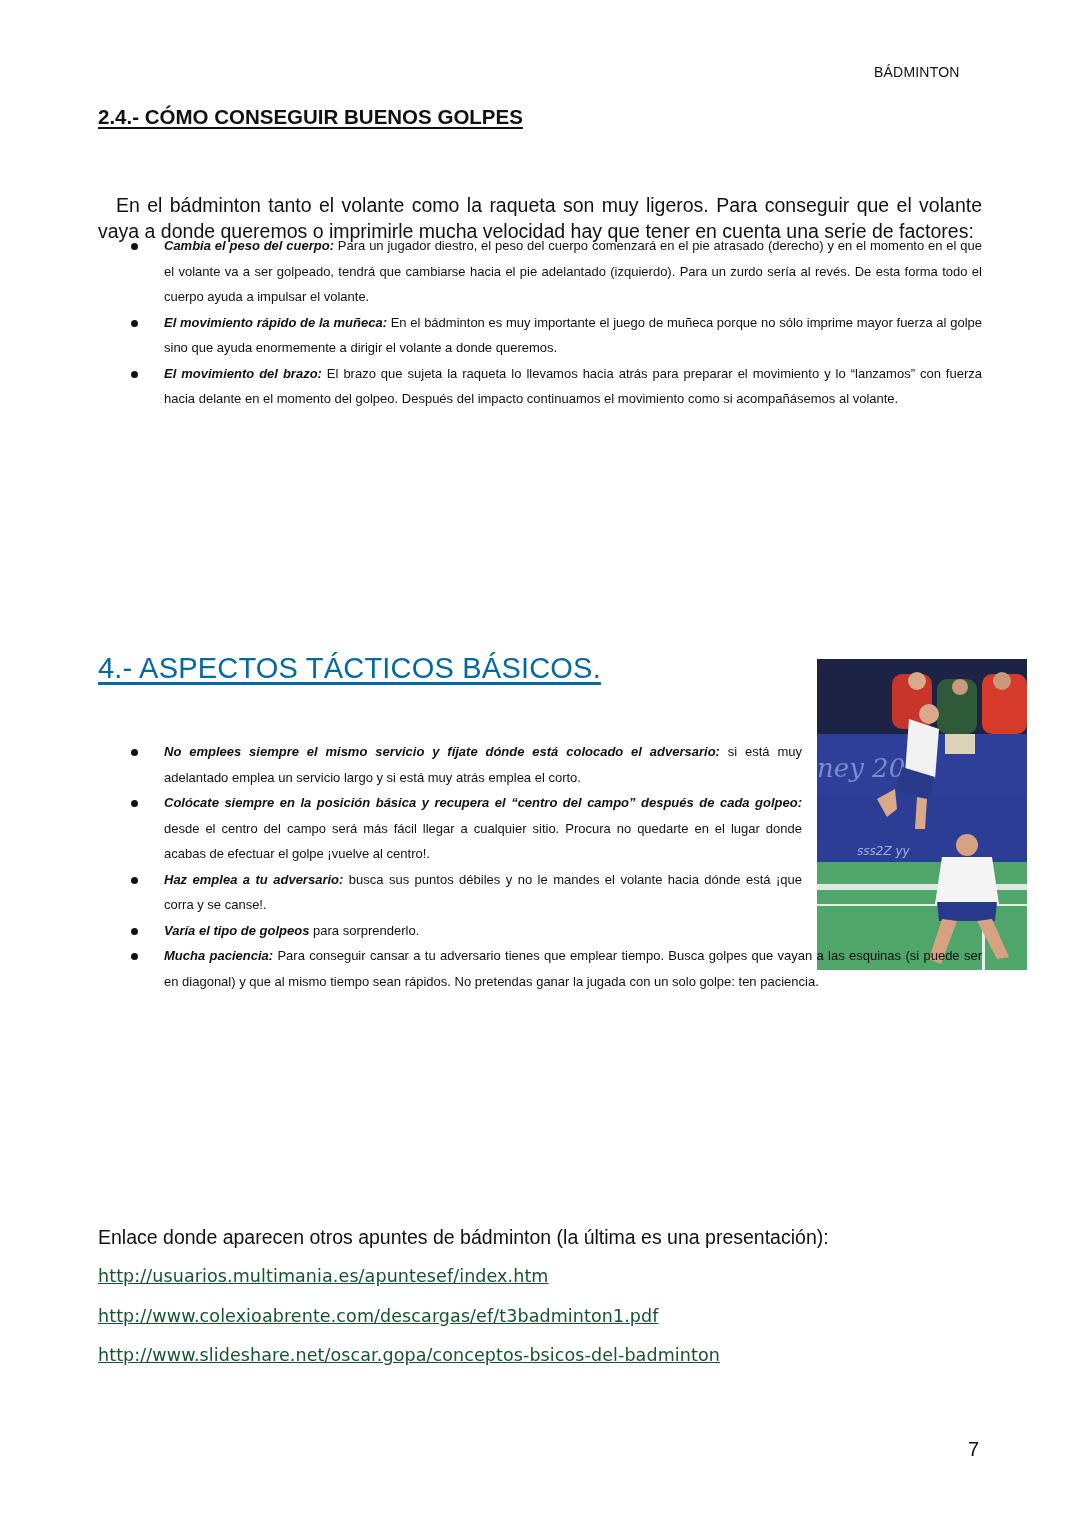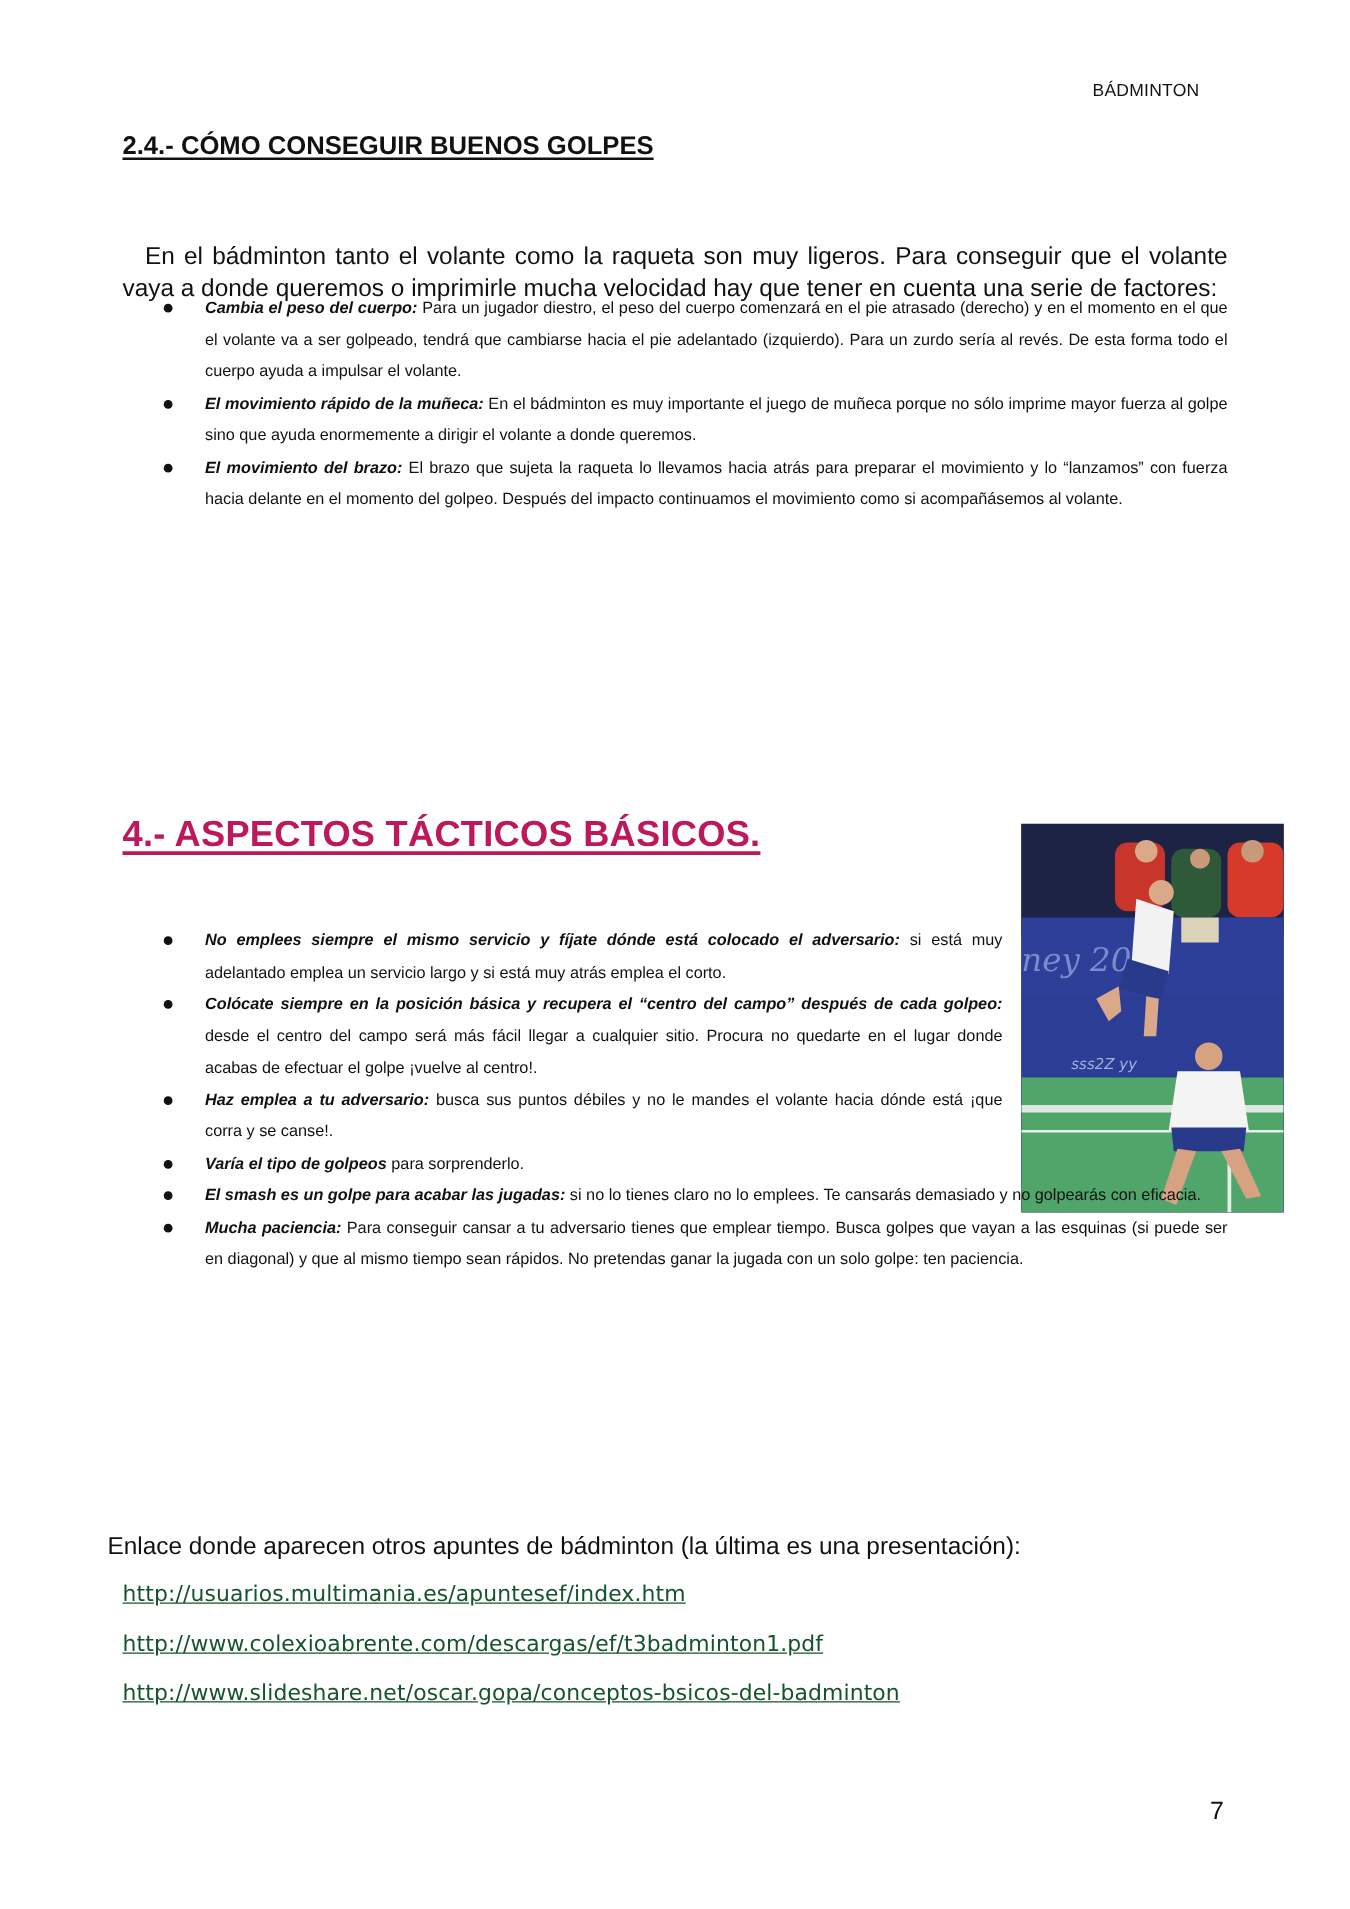--- a/index.html
+++ b/index.html
@@ -9,26 +9,26 @@
   .sec-title { position: absolute; left: 98px; top: 105px; font-size: 20.5px; font-weight: bold;
                text-decoration: underline; text-underline-offset: 3px; text-decoration-thickness: 2px; }
   .para { position: absolute; left: 98px; width: 884px; font-size: 19.5px; line-height: 25.5px; text-align: justify; margin-top: 36px; }
   .intro { top: 157px; text-indent: 18px; }
   ul.bullets { position: absolute; left: 98px; margin: 0; padding: 0; list-style: none;
                font-size: 13px; line-height: 25.5px; }
   ul.bullets li { position: relative; padding-left: 66px; text-align: justify; text-align-last: left; }
   ul.bullets li .dot { position: absolute; left: 33px; top: 10px; width: 7px; height: 7px; border-radius: 50%; background: #111; }
   ul.bullets li b { font-style: italic; font-weight: bold; }
   .list1 { top: 233px; width: 884px; }
-  .tact-title { position: absolute; left: 98px; top: 652px; font-size: 29px; font-weight: bold; color: #be185d;
+  .tact-title { position: absolute; left: 98px; top: 652px; font-size: 29px; font-weight: normal; color: #0369a1;
                 text-decoration: underline; text-underline-offset: 4px; text-decoration-thickness: 3px; letter-spacing: 0.2px; }
   .list2 { top: 739px; width: 884px; }
   .list2 li.narrow { margin-right: 180px; }
   .photo { position: absolute; left: 817px; top: 659px; width: 210px; height: 311px; overflow: hidden; background: #1a2250; }
-  .links-intro { position: absolute; left: 86px; top: 1226px; font-size: 19.5px; }
+  .links-intro { position: absolute; left: 98px; top: 1226px; font-size: 19.5px; }
   .link { position: absolute; left: 98px; font-family: "DejaVu Sans", sans-serif; font-size: 17.5px; color: #14532d;
           text-decoration: underline; letter-spacing: 0.1px; cursor: pointer; }
   .link1 { top: 1266px; } .link2 { top: 1306px; } .link3 { top: 1345px; }
   .page-num { position: absolute; left: 968px; top: 1438px; font-size: 20px; }
 </style>
 </head>
 <body>
 
 <div>
   <span class="header-title">BÁDMINTON</span>
@@ -78,21 +78,20 @@
     <path d="M125 260 L112 300 L124 305 L140 262 Z" fill="#d7a282"></path>
     <path d="M160 262 L180 300 L192 298 L175 260 Z" fill="#d7a282"></path>
   </svg>
 </div>
 
 <ul class="bullets list2">
   <li class="narrow"><span class="dot"></span><b>No emplees siempre el mismo servicio y fíjate dónde está colocado el adversario:</b><span> si está muy adelantado emplea un servicio largo y si está muy atrás emplea el corto.</span></li>
   <li class="narrow"><span class="dot"></span><b>Colócate siempre en la posición básica y recupera el  “centro del campo” después de cada golpeo:</b><span> desde el centro del campo será más fácil llegar a cualquier sitio. Procura no quedarte en el lugar donde acabas de efectuar el golpe ¡vuelve al centro!.</span></li>
   <li class="narrow"><span class="dot"></span><b>Haz emplea a tu adversario:</b><span> busca sus puntos débiles y no le mandes el volante hacia dónde está ¡que corra y se canse!.</span></li>
   <li><span class="dot"></span><b>Varía el tipo de golpeos</b><span> para sorprenderlo.</span></li>
-  <li><span class="dot"></span><b>El smash es un golpe para acabar las jugadas:</b><span> si no lo tienes claro no lo emplees. Te cansarás demasiado y no golpearás con eficacia.</span></li>
   <li><span class="dot"></span><b>Mucha paciencia:</b><span> Para conseguir cansar a tu adversario tienes que emplear tiempo. Busca golpes que vayan a las esquinas (si puede ser en diagonal) y que al mismo tiempo sean rápidos. No pretendas ganar la jugada con un solo golpe: ten paciencia.</span></li>
 </ul>
 
 <div class="links-intro">Enlace donde aparecen otros apuntes de bádminton (la última es una presentación):</div>
 <a class="link link1">http://usuarios.multimania.es/apuntesef/index.htm</a>
 <a class="link link2">http://www.colexioabrente.com/descargas/ef/t3badminton1.pdf</a>
 <a class="link link3">http://www.slideshare.net/oscar.gopa/conceptos-bsicos-del-badminton</a>
 
 <div class="page-num">7</div>
 

